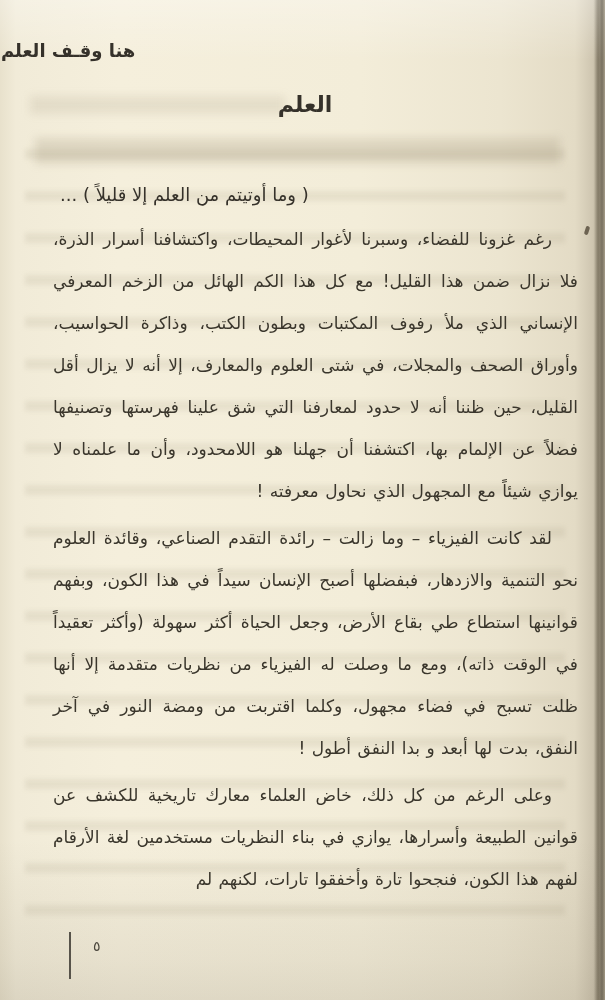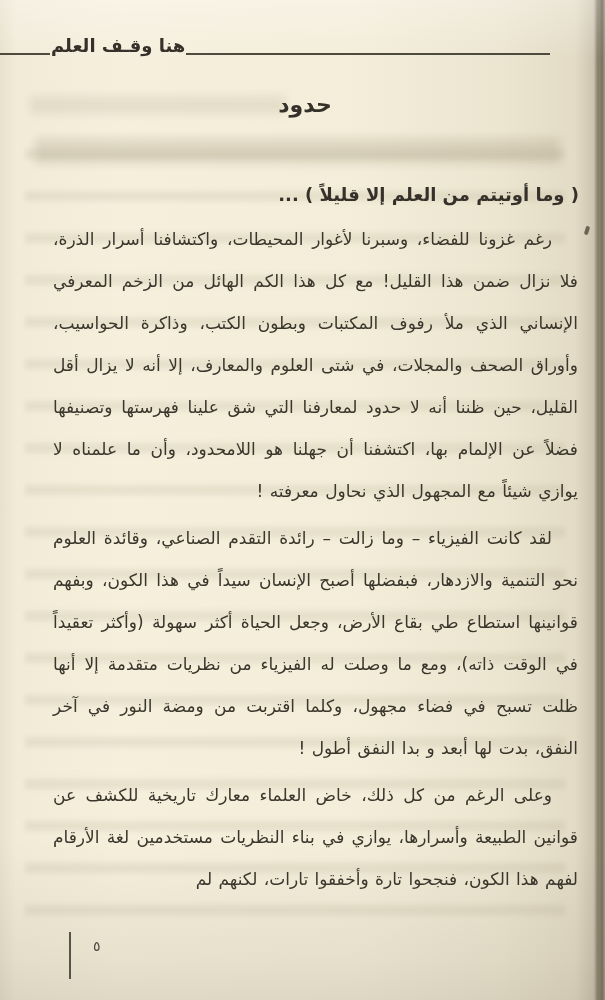--- a/index.html
+++ b/index.html
@@ -43,39 +43,39 @@
     filter: blur(4px);
     pointer-events: none;
   }
   .speck {
     position: absolute; left: 585px; top: 226px; width: 4px; height: 9px;
     background: #6d6352; border-radius: 2px; transform: rotate(18deg);
   }
 
   .hdr {
     position: absolute; top: 34px; left: 0; right: 55px; height: 24px;
-    display: flex; align-items: flex-end;
+    display: flex; align-items: flex-end; flex-direction: column;
   }
   .hdr .rule { border-bottom: 2px solid #4e4a40; margin-bottom: 3px; }
   .hdr .rule-long { flex: 1 1 auto; }
   .hdr .rule-short { flex: 0 0 50px; }
   .hdr .book-title {
     flex: 0 0 auto;
     font-weight: 700; font-size: 18px; line-height: 24px;
     color: #35312a; padding: 0 1px; white-space: nowrap;
   }
 
   .section-title {
     position: absolute; top: 92px; right: 300px; transform: translateX(50%);
     font-weight: 700; font-size: 22px; color: #35312a; white-space: nowrap;
   }
 
   .epigraph {
     position: absolute; top: 184px; right: 26px; left: 60px;
-    font-weight: 700; font-size: 18px; text-align: right;
+    font-weight: 400; font-size: 18px; text-align: left;
     color: #35312a; white-space: nowrap;
   }
 
   .body-text {
     position: absolute; top: 218px; right: 27px; left: 46px;
   }
   .body-text p {
     margin: 0 0 5px 7px;
     font-size: 17px; line-height: 42px;
     text-align: justify; text-indent: 26px;
@@ -107,21 +107,21 @@
   <div class="smudge"></div>
   <div class="smudge2"></div>
   <div class="speck"></div>
 
   <div class="hdr">
     <div class="rule rule-long"></div>
     <div class="book-title">هنا وقـف العلم</div>
     <div class="rule rule-short"></div>
   </div>
 
-  <div class="section-title">حدود</div>
+  <div class="section-title">العلم</div>
 
   <div class="epigraph">( وما أوتيتم من العلم إلا قليلاً ) ...</div>
 
   <div class="body-text">
     <p>رغم غزونا للفضاء، وسبرنا لأغوار المحيطات، واكتشافنا أسرار الذرة، فلا نزال ضمن هذا القليل! مع كل هذا الكم الهائل من الزخم المعرفي الإنساني الذي ملأ رفوف المكتبات وبطون الكتب، وذاكرة الحواسيب، وأوراق الصحف والمجلات، في شتى العلوم والمعارف، إلا أنه لا يزال أقل القليل، حين ظننا أنه لا حدود لمعارفنا التي شق علينا فهرستها وتصنيفها فضلاً عن الإلمام بها، اكتشفنا أن جهلنا هو اللامحدود، وأن ما علمناه لا يوازي شيئاً مع المجهول الذي نحاول معرفته !</p>
     <p>لقد كانت الفيزياء – وما زالت – رائدة التقدم الصناعي، وقائدة العلوم نحو التنمية والازدهار، فبفضلها أصبح الإنسان سيداً في هذا الكون، وبفهم قوانينها استطاع طي بقاع الأرض، وجعل الحياة أكثر سهولة (وأكثر تعقيداً في الوقت ذاته)، ومع ما وصلت له الفيزياء من نظريات متقدمة إلا أنها ظلت تسبح في فضاء مجهول، وكلما اقتربت من ومضة النور في آخر النفق، بدت لها أبعد و بدا النفق أطول !</p>
     <p>وعلى الرغم من كل ذلك، خاض العلماء معارك تاريخية للكشف عن قوانين الطبيعة وأسرارها، يوازي في بناء النظريات مستخدمين لغة الأرقام لفهم هذا الكون، فنجحوا تارة وأخفقوا تارات، لكنهم لم</p>
   </div>
 
   <div class="footer-bar"></div>

